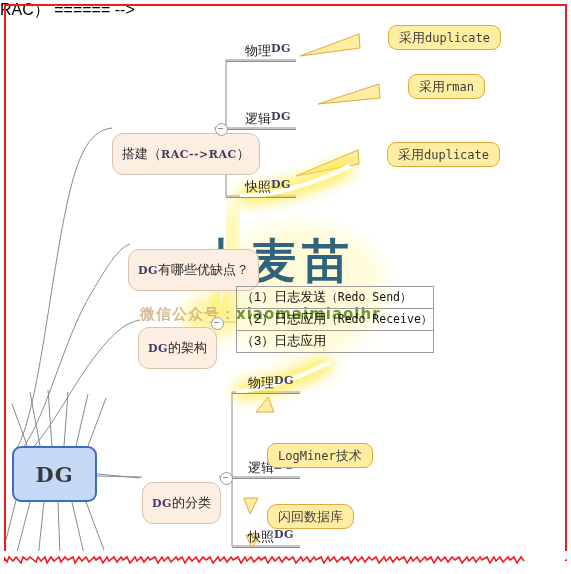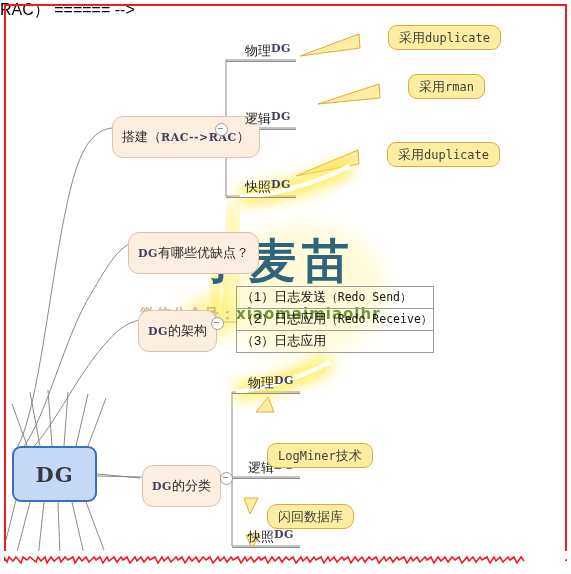--- a/index.html
+++ b/index.html
@@ -42,21 +42,21 @@
     left:12px;top:446px;width:85px;height:56px;
     background:#c5d9f7;border:2px solid #3b6ec1;border-radius:9px;
     display:flex;align-items:center;justify-content:center;
     font-family:"DejaVu Serif","Liberation Serif",serif;
     font-size:21px;font-weight:700;color:#3a3a3a;letter-spacing:1px;
   }
 
   .topic{
     background:#fdeee2;border:1px solid #d9c3ae;border-radius:11px;
     padding:20px 9px;font-size:13px;color:#2b2b2b;
-    display:flex;align-items:center;height:24px;box-sizing:border-box;
+    display:flex;align-items:center;height:24px;box-sizing:border-box;margin-top:17px;
   }
   .topic .lat{font-family:"DejaVu Serif","Liberation Serif",serif;font-size:11px;font-weight:700;color:#3f3f5f;letter-spacing:.5px;}
 
   .leaf{
     font-size:13px;color:#1d1d1d;background:transparent;
     display:flex;height:20px;
   }
   .leaf .lat{font-family:"DejaVu Serif","Liberation Serif",serif;font-size:11px;font-weight:700;color:#3f3f5f;letter-spacing:.5px;}
 
   

